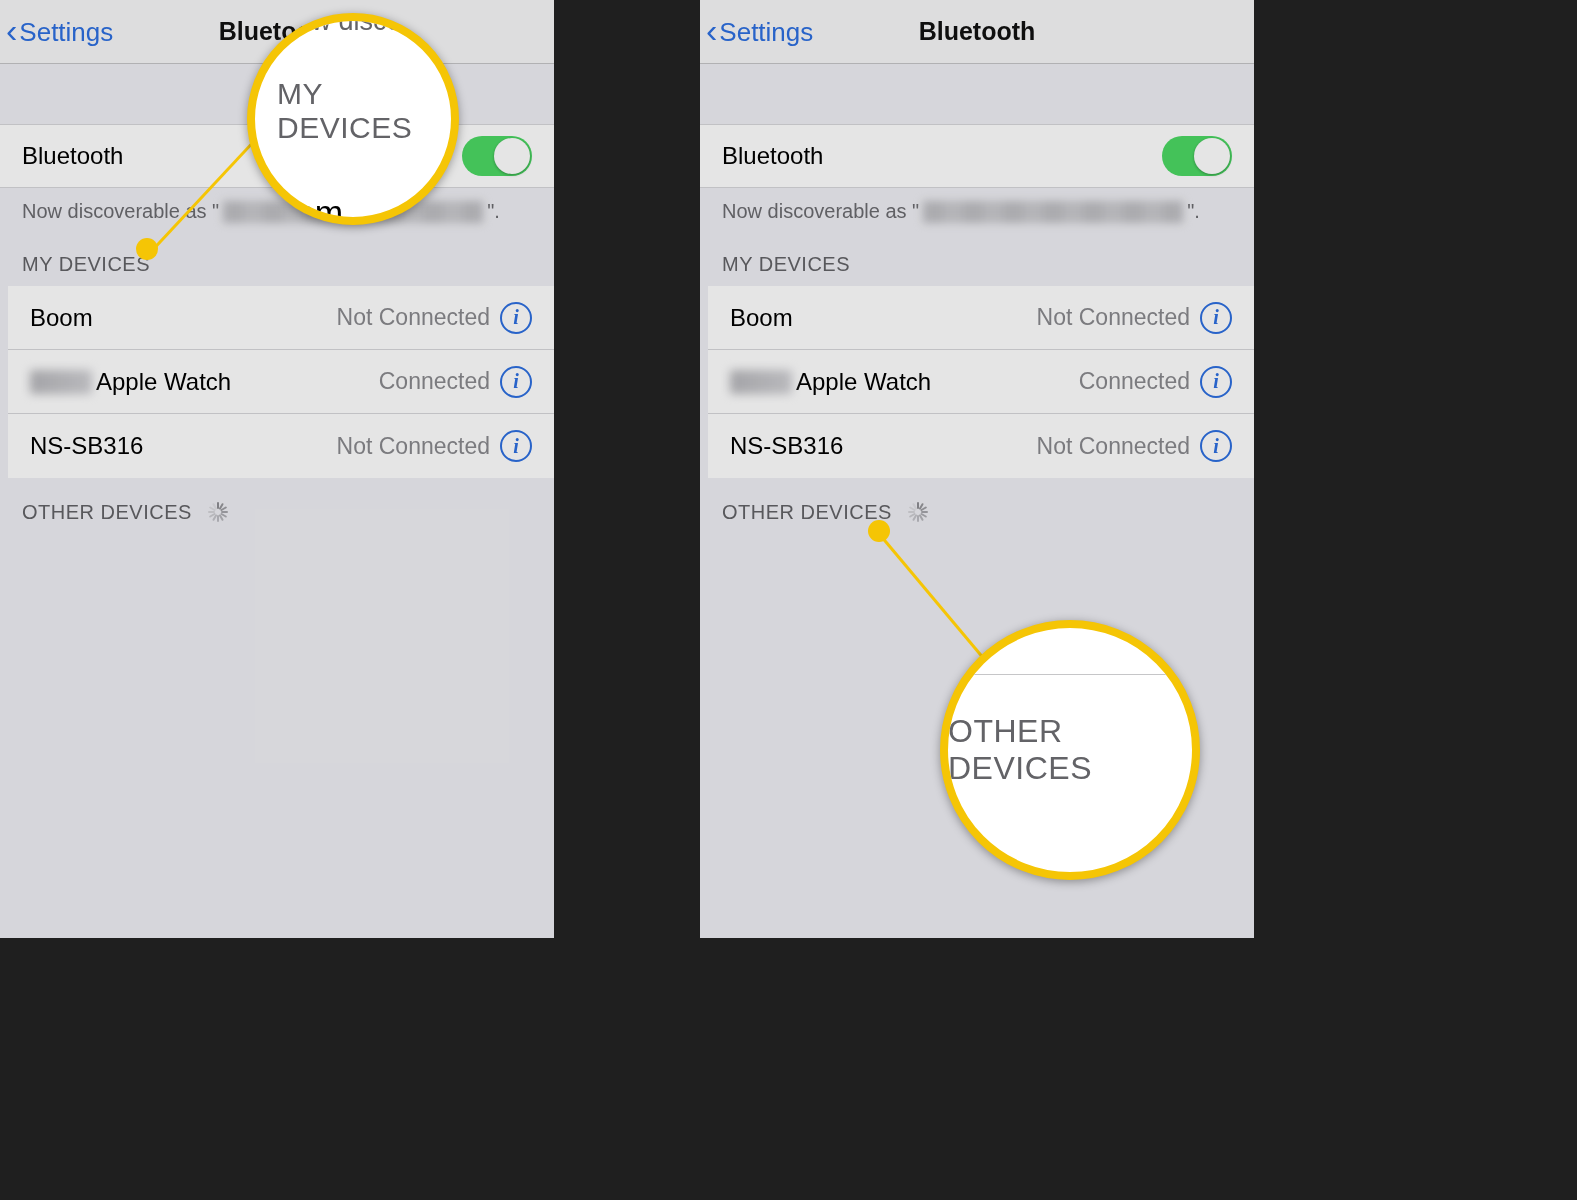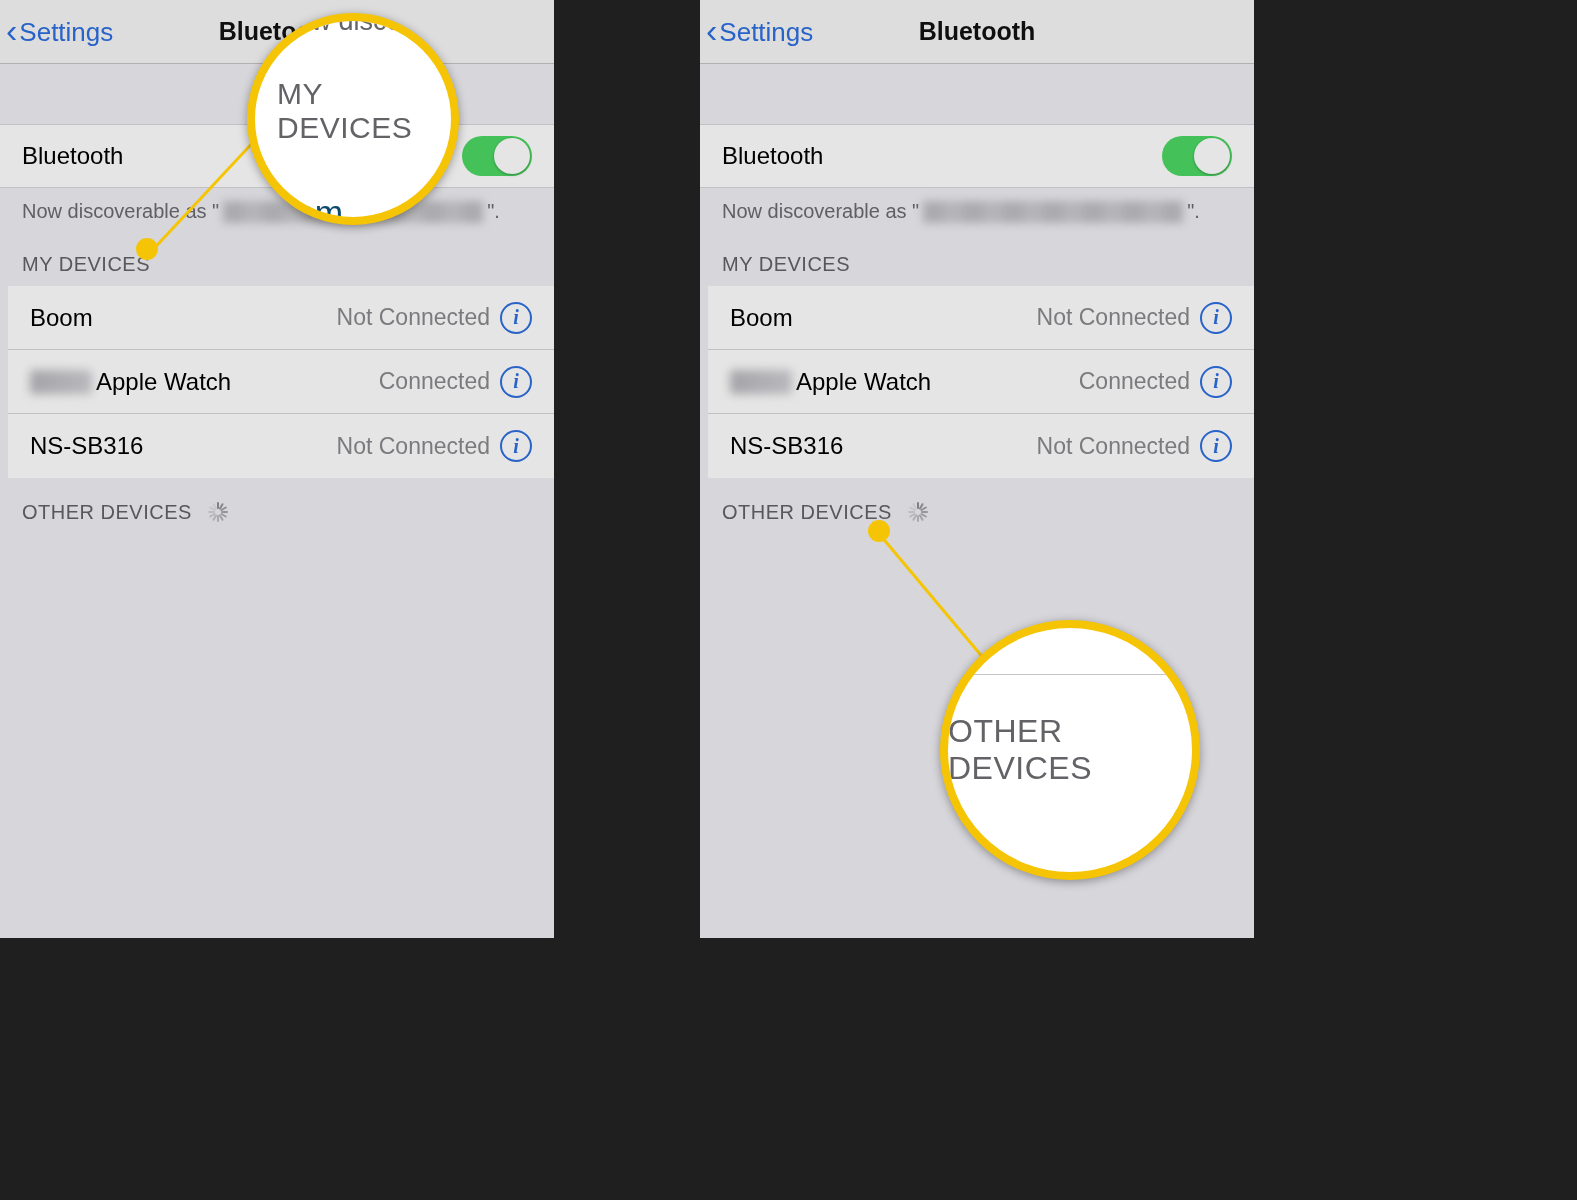--- a/index.html
+++ b/index.html
@@ -207,21 +207,21 @@
     inset: 0;
     display: flex;
     flex-direction: column;
     align-items: flex-start;
     justify-content: center;
     padding-left: 22px;
   }
   .callout .row1 { color:#636367; font-size: 27px; white-space: nowrap; }
   .callout .sepline { height:1px; background:#c6c6c8; width:100%; margin: 22px 0 18px 0; }
   .callout .row2 { color:#636367; font-size: 30px; letter-spacing:0.5px; }
-  .callout .rowbig { color:#0c4a6e; font-size: 34px; margin-top: 8px; }
+  .callout .rowbig { color:#000000; font-size: 34px; margin-top: 8px; }
   .callout-left { left: 247px; top: 13px; width: 212px; height: 212px; }
   .callout-right { left: 940px; top: 620px; width: 260px; height: 260px; }
   .callout-right .inner { align-items:center; justify-content:center; padding:0; }
   .callout-right .row2 { font-size: 32px; }
   .callout-right .sepline-top { position:absolute; top:46px; left:0; right:0; height:1px; background:#c6c6c8; }
 
   
   .marker {
     position: absolute;
     width: 22px; height: 22px;

